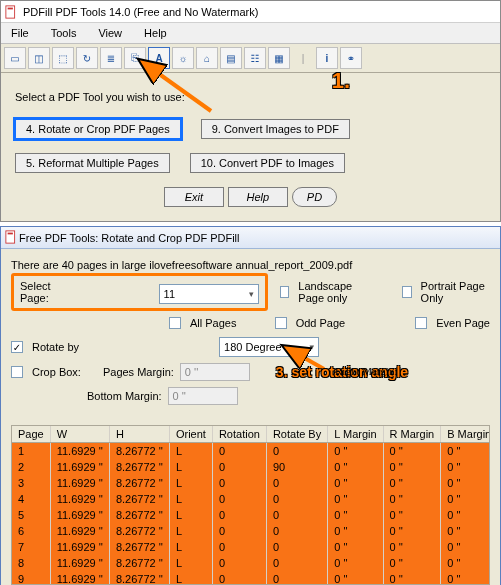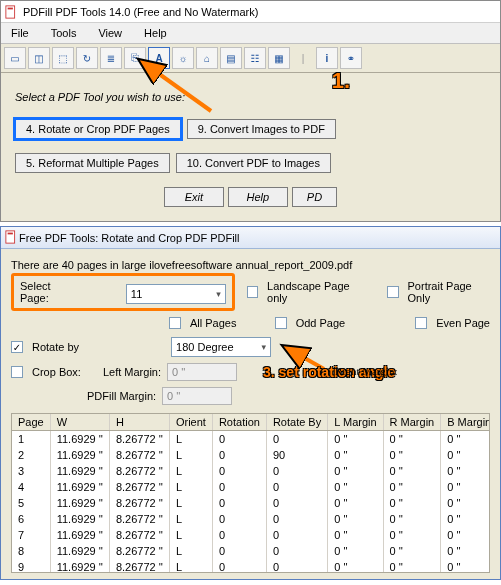--- a/index.html
+++ b/index.html
@@ -7,36 +7,36 @@
   .win { border: 1px solid #8a8a8a; }
   .titlebar { display: flex; align-items: center; height: 22px; padding: 0 4px; background: #fff; border-bottom: 1px solid #d0d0d0; }
   .titlebar .icon { width: 14px; height: 14px; margin-right: 4px; display:inline-flex; align-items:center; justify-content:center;}
   .menubar { display: flex; background: #f0f0f0; padding: 2px 4px; border-bottom: 1px solid #c0c0c0; gap: 10px; }
   .menubar span { padding: 2px 6px; cursor: default;}
   .toolbar { display:flex; background:#ece9d8; padding:3px; border-bottom:1px solid #aca899; gap:2px; position:relative;}
   .tbtn { width:22px; height:22px; border:1px solid #c0c0c0; background:#f5f5f5; display:inline-flex; align-items:center; justify-content:center; font-size:10px; color:#1b4f9c;}
   .content1 { background:#ece9d8; padding:18px 14px 14px 14px; position:relative;}
   .btn { border:1px solid #7a7a7a; background:#efefef; padding:3px 10px; min-width:140px; text-align:left; display:inline-block;}
   .btn.small { min-width:60px; text-align:center; padding:3px 14px;}
-  .row { display:flex; gap:6px; margin-bottom:14px;}
+  .row { display:flex; gap:20px; margin-bottom:14px;}
   .highlight-blue { outline:3px solid #1370ff; outline-offset:-1px;}
   .btnrow { display:flex; gap:4px; justify-content:center; margin-top:6px;font-style:italic;}
   .win2 { border:1px solid #5a7fbf; margin-top:4px;}
   .titlebar2 { background:linear-gradient(#f4f7fc,#dde6f5); height:22px; display:flex; align-items:center; padding:0 4px; border-bottom:1px solid #9eb6d8;}
   .body2 { background:#ece9d8; padding:10px 10px 6px 10px;}
   .note { margin-bottom:2px;}
   .formrow { display:flex; align-items:center; margin-bottom:6px; gap:6px; position:relative;}
   .lbl { display:inline-block;}
-  .select { border:1px solid #7f9db9; background:#fff; height:20px; padding:0 18px 0 4px; position:relative; display:inline-flex; align-items:center; min-width:100px;}
+  .select { border:1px solid #7f9db9; background:#fff; height:20px; padding:0 18px 0 4px; position:relative; display:inline-flex; align-items:center; min-width:100px;margin-left:48px;}
   .select::after { content:"▾"; position:absolute; right:4px; font-size:9px; color:#555;}
   .chk { display:inline-flex; align-items:center; gap:9px; }
   .chk .box { width:12px; height:12px; border:1px solid #7f9db9; background:#fff; display:inline-flex; align-items:center; justify-content:center; font-size:10px;}
   .txt { border:1px solid #b5b5b5; background:#efefef; color:#888; height:18px; padding:0 4px; min-width:70px; display:inline-flex; align-items:center;}
   .highlight-orange { border:3px solid #ff7a00; border-radius:3px; padding:4px 6px;}
-  .table-wrap { border:1px solid #aca899; background:#ffffff; max-height:160px; overflow:auto; margin-top:8px;}
+  .table-wrap { border:1px solid #aca899; background:#f97316; max-height:160px; overflow:auto; margin-top:20px;}
   table { border-collapse:collapse; width:100%; }
   th, td { border-right:1px solid #d4d0c8; padding:2px 6px; text-align:left; white-space:nowrap; font-size:11px;}
   th { background:#ece9d8; border-bottom:1px solid #aca899; font-weight:normal; position:sticky; top:0;}
   .annot-num { position:absolute; color:#ff7a00; font-weight:900; font-size:22px; text-shadow:1px 1px 0 #000, -1px -1px 0 #000, 1px -1px 0 #000, -1px 1px 0 #000; font-family:Arial; z-index:50;}
   .annot-text { color:#ff7a00; font-weight:900; font-size:14px; text-shadow:1px 1px 0 #000, -1px -1px 0 #000, 1px -1px 0 #000, -1px 1px 0 #000; font-family:Arial;}
   svg.ficon { width:14px; height:14px;}
 </style>
 </head>
 <body>
 
@@ -76,42 +76,42 @@
     <svg style="position:absolute; left:130px; top:12px; z-index:40;" width="90" height="70">
       <defs>
           <marker id="ah1" markerWidth="8" markerHeight="8" refX="6" refY="3" orient="auto">
             <path d="M0,0 L7,3 L0,6 Z" fill="#ff7a00" stroke="#000" stroke-width="0.5"></path>
           </marker>
         </defs>
       <line x1="80" y1="55" x2="10" y2="5" stroke="#ff7a00" stroke-width="4" marker-end="url(#ah1)"></line>
     </svg>
   </div>
   <div class="content1">
-    <div class="note" style="margin-bottom:16px;font-style:italic;">Select a PDF Tool you wish to use:</div>
+    <div class="note" style="margin-bottom:16px;">Select a PDF Tool you wish to use:</div>
     <div class="row">
       <span class="btn highlight-blue">4. Rotate or Crop PDF Pages</span>
       <span class="btn">9. Convert Images to PDF</span>
     </div>
     <div class="row">
       <span class="btn">5. Reformat Multiple Pages</span>
       <span class="btn">10. Convert PDF to Images</span>
     </div>
     <div class="btnrow" style="position:relative;">
 
       <svg style="position:absolute; left:-80px; top:0px;" width="80" height="50">
         <defs>
             <marker id="ah2" markerWidth="8" markerHeight="8" refX="6" refY="3" orient="auto">
               <path d="M0,0 L7,3 L0,6 Z" fill="#ff7a00" stroke="#000" stroke-width="0.5"></path>
             </marker>
           </defs>
         <line x1="10" y1="5" x2="55" y2="45" stroke="#ff7a00" stroke-width="4" marker-end="url(#ah2)"></line>
       </svg>
       <span class="btn small">Exit</span>
       <span class="btn small">Help</span>
-      <span class="btn small" style="min-width:28px;">PD</span>
+      <span class="btn small" style="min-width:28px;border-radius:10px;">PD</span>
     </div>
   </div>
 </div>
 
 <div class="win2">
   <div class="titlebar2">
     <span class="icon">
       <svg class="ficon" viewBox="0 0 16 16">
           <rect x="1" y="1" width="10" height="14" fill="#fff" stroke="#c33"></rect>
           <rect x="3" y="3" width="6" height="2" fill="#c33"></rect>
@@ -172,27 +172,27 @@
         <line x1="45" y1="26" x2="6" y2="4" stroke="#ff7a00" stroke-width="4" marker-end="url(#ah3)"></line>
       </svg>
     </div>
 
     <div class="formrow">
       <span class="chk">
           <span class="box"></span>
           <span>Crop Box:</span>
         </span>
       <span style="width:10px"></span>
-      <span class="lbl">Left Margin:</span>
+      <span class="lbl">Pages Margin:</span>
       <span class="txt">0 ''</span>
       <span style="width:14px"></span>
       <span class="annot-text">3. set rotation angle</span>
     </div>
     <div class="formrow" style="padding-left:76px;">
-      <span class="lbl">PDFill Margin:</span>
+      <span class="lbl">Bottom Margin:</span>
       <span class="txt">0 ''</span>
       <span style="position:absolute; left:324px; top:-22px;font-family:Liberation Serif, serif;" class="lbl">Right Margin:</span>
     </div>
 
     <div class="table-wrap">
       <table>
         <thead>
             <tr id="thead-row">
               <th>Page</th>
               <th>W</th>

